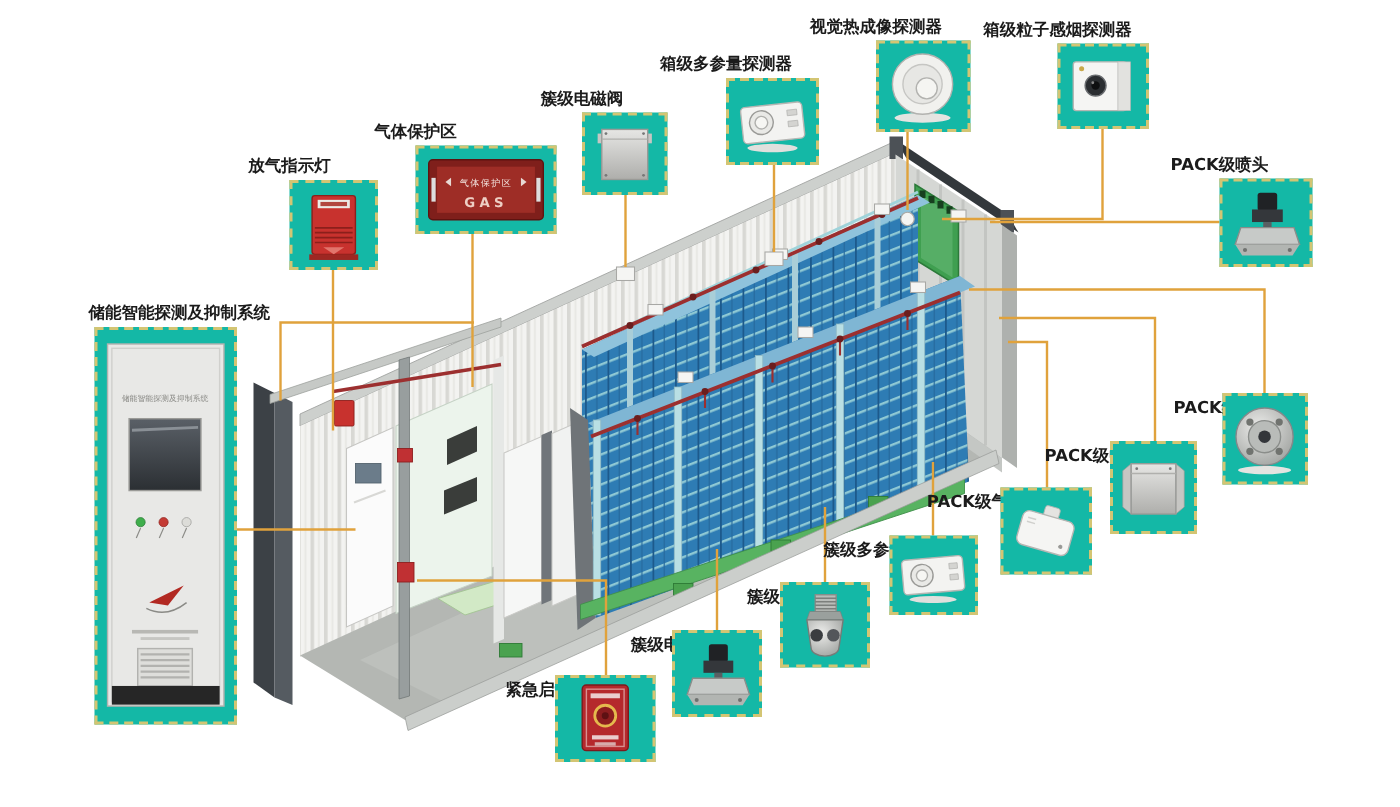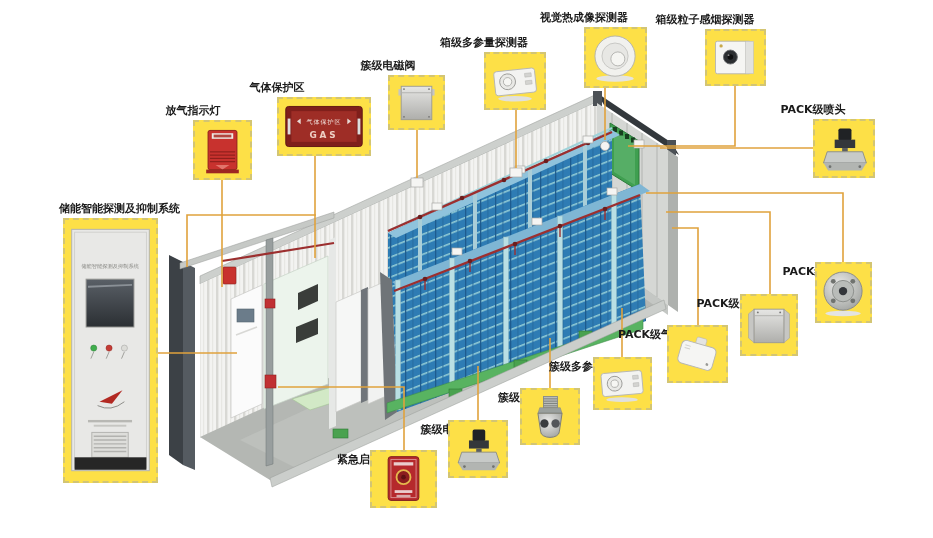--- a/index.html
+++ b/index.html
@@ -1,20 +1,20 @@
 <!DOCTYPE html>
 <html><head>
 <meta charset="utf-8">
 <style>
   html,body{margin:0;padding:0;background:#fff;}
   .stage{position:relative;width:933px;height:538px;background:#fff;overflow:hidden;
          font-family:"DejaVu Sans","Liberation Sans",sans-serif;}
   .scene{position:absolute;left:0;top:0;}
   .comp{position:absolute;}
-  .cbox{position:absolute;left:0;top:0;border:2px dashed #d3c573;background:#fde047;
+  .cbox{position:absolute;left:0;top:0;border:2px dashed #d3c573;background:#14b8a6;
         box-sizing:border-box;display:flex;align-items:center;justify-content:center;}
   .clabel{position:absolute;white-space:nowrap;font-size:11px;font-weight:bold;color:#1b1b1b;}
   .lbl-top{top:-17px;left:50%;transform:translateX(-50%);}
   .lbl-bottom{bottom:-17px;left:50%;transform:translateX(-50%);}
   .lbl-cab{top:-17px;left:-4px;}
   .cbox svg{display:block;}
 </style>
 </head>
 <body>
 

